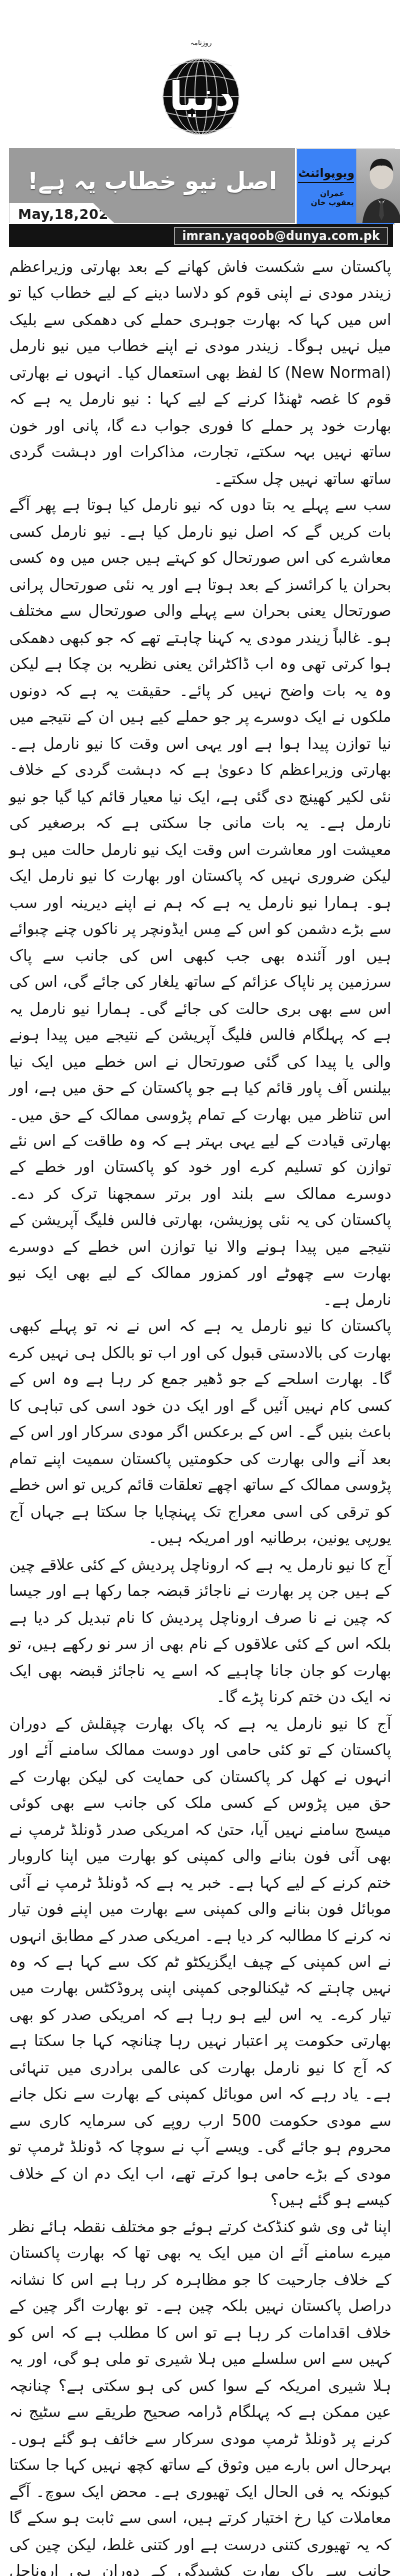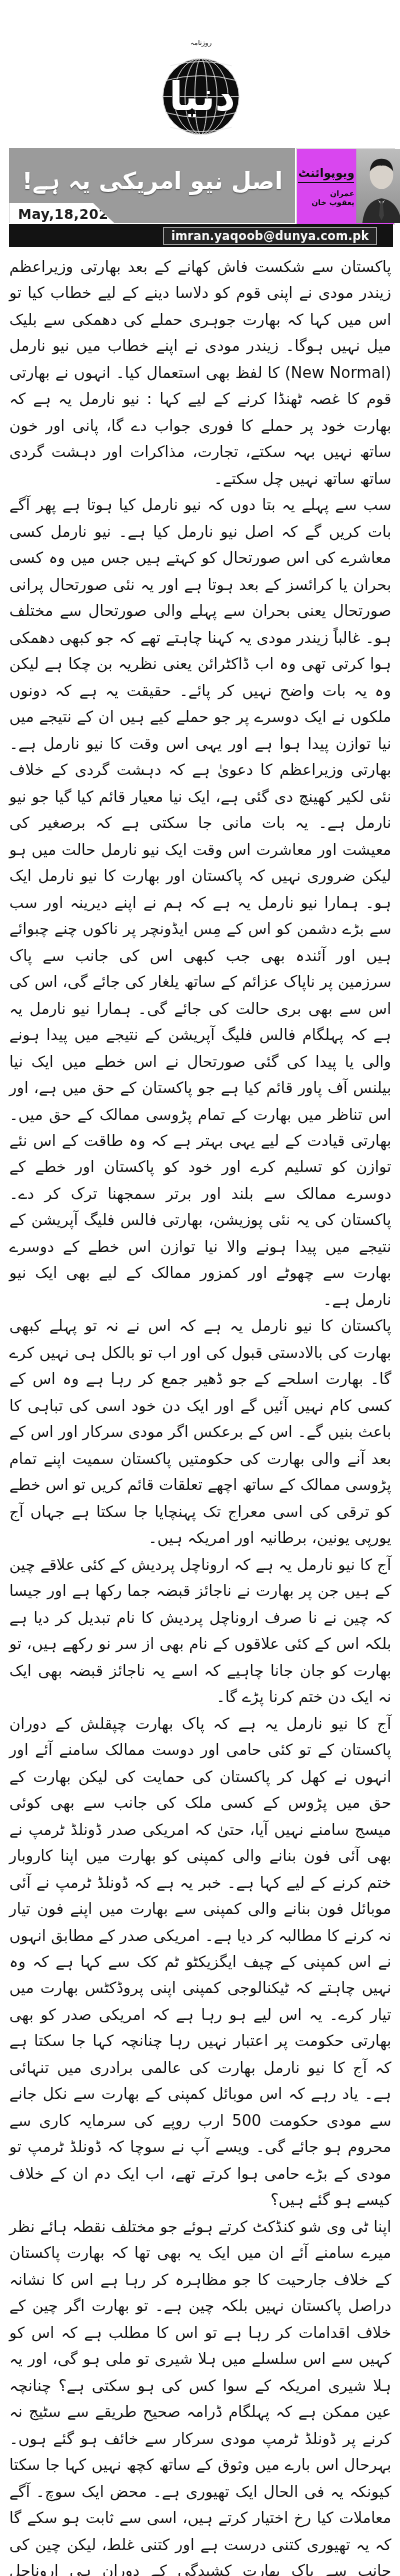--- a/index.html
+++ b/index.html
@@ -21,36 +21,36 @@
     text-shadow:0 0.6px 1.2px rgba(0,0,0,.45);padding-bottom:8.6px;
   }
   .date-tab{
     position:absolute;top:178px;left:9.3px;width:106px;height:21px;background:#ffffff;
     clip-path:polygon(0 0,79% 0,100% 100%,0 100%);
     display:flex;align-items:center;
   }
   .date-text{font-size:13.6px;font-weight:bold;color:#1d1d1d;padding-left:8.6px;letter-spacing:0.3px;}
   
   .author-box{
-    position:absolute;top:123px;left:296px;width:97px;height:75px;background:#d946ef;
-    border:0.6px solid #dcdcdc;display:flex;flex-direction:row;
+    position:absolute;top:123px;left:296px;width:97px;height:75px;background:#3b82f6;
+    border:0.6px solid #dcdcdc;display:flex;flex-direction:row;text-align:center;
   }
   .author-texts{
     flex:1;display:flex;flex-direction:column;align-items:center;justify-content:center;
     direction:rtl;gap:6.2px;padding:2.5px 1.2px;
   }
   .column-label{
     font-size:11.7px;font-weight:bold;color:#101010;border-bottom:1.9px solid #101010;padding-bottom:1.2px;
   }
   .author-name{font-size:7.7px;font-weight:bold;color:#101010;padding-left:12px;}
   .author-photo{width:51px;height:74px;flex:0 0 51px;}
   
   .email-bar{
     position:absolute;top:199px;left:9.3px;width:384px;height:23.4px;background:#131313;
-    display:flex;align-items:center;justify-content:flex-end;box-sizing:border-box;padding-right:16px;
+    display:flex;align-items:center;justify-content:flex-end;box-sizing:border-box;padding-right:5px;
   }
   .email-chip{
     background:#232323;border:0.6px solid #9f9f9f;color:#f7f7f7;font-weight:bold;
     font-size:11.7px;padding:1.2px 7.4px;letter-spacing:0.1px;
   }
   
   .article{
     position:absolute;top:229px;left:9.3px;width:382px;
     direction:rtl;text-align:justify;color:#131313;
     font-size:15.4px;line-height:1.72;font-weight:500;
@@ -76,21 +76,21 @@
         <path d="M6,74 Q64,58 122,74"></path>
         <path d="M14,50 Q64,36 114,50"></path>
         <path d="M6,126 Q64,142 122,126"></path>
         <path d="M14,150 Q64,164 114,150"></path>
       </g>
       <text x="66" y="122" text-anchor="middle" font-size="64" font-weight="bold" fill="#ffffff" stroke="#0d0d0d" stroke-width="1.5" paint-order="stroke">دنیا</text>
     </svg>
   </div>
 
   <div class="band">
-    <div class="headline">اصل نیو امریکی یہ ہے!</div>
+    <div class="headline">اصل نیو خطاب یہ ہے!</div>
   </div>
   <div class="date-tab">
     <span class="date-text">May,18,2025</span>
   </div>
 
   <div class="author-box">
     <div class="author-texts">
       <span class="column-label">ویوپوائنٹ</span>
       <span class="author-name">عمران یعقوب خان</span>
     </div>

